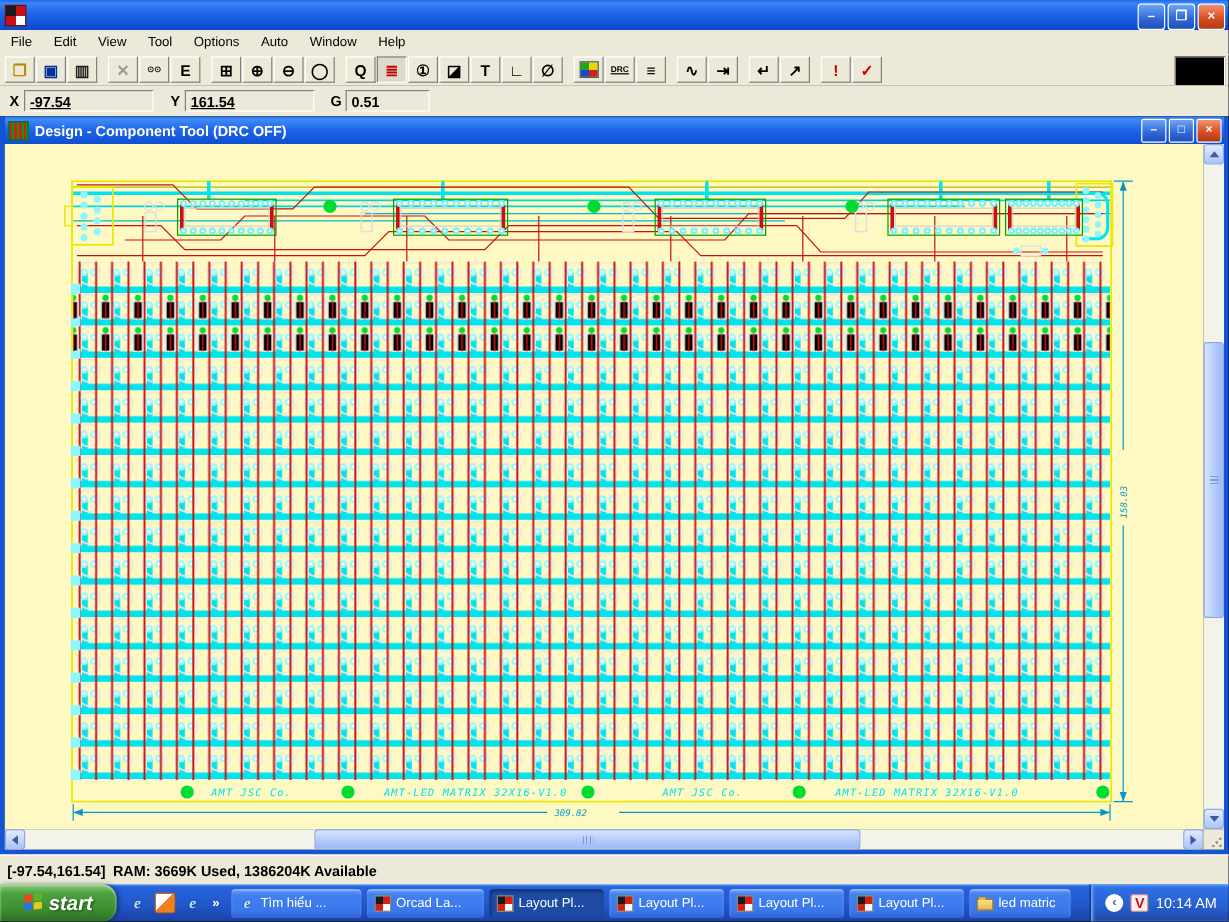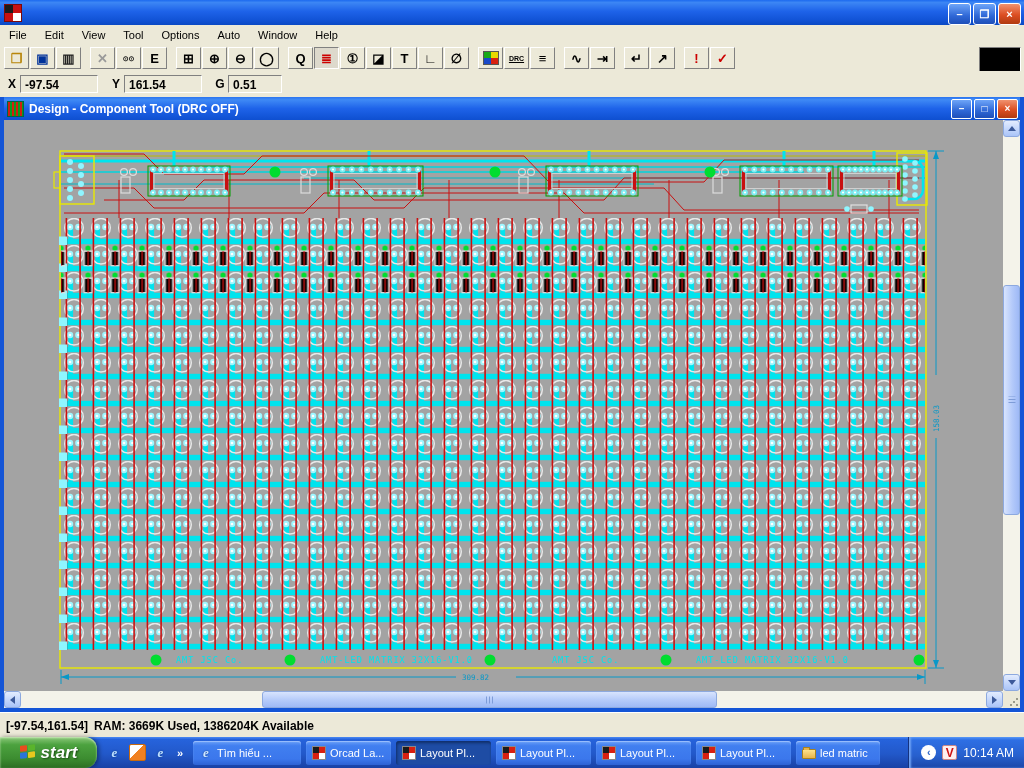--- a/index.html
+++ b/index.html
@@ -38,21 +38,21 @@
     border:1px solid #555;}
   .tb-blackbox{position:absolute;right:3px;top:47px;width:40px;height:48px;background:#000;
     border:1px solid;border-color:#808080 #FFFFFF #FFFFFF #808080;}
 
   
   .coordbar{position:absolute;left:0;top:71px;width:1024px;height:26px;background:#ECE9D8;
     display:flex;align-items:center;font-size:12px;font-weight:bold;color:#000;padding-left:4px;box-sizing:border-box;}
   .axis-lab{width:16px;text-align:center;}
   .coord-field{height:18px;line-height:18px;background:#ECE9D8;border:1px solid;
     border-color:#808080 #FFF #FFF #808080;padding:0 4px;margin-right:10px;box-sizing:border-box;}
-  .f-x,.f-y{width:78px;} .f-g{width:54px;}
+  .f-x,.f-y{width:108px;text-decoration:underline;} .f-g{width:70px;}
   .layer-combo{display:flex;margin-left:12px;}
   .layer-value{width:178px;height:18px;line-height:17px;background:#00F0F0;color:#00268A;
     border:1px solid;border-color:#808080 #FFF #FFF #808080;padding:0 4px;white-space:pre;
     font-size:12px;box-sizing:border-box;}
   .combo-arrow{width:18px;height:18px;background:#ECE9D8;border:1px solid;
     border-color:#FFF #808080 #808080 #FFF;display:flex;align-items:center;justify-content:center;box-sizing:border-box;}
   .tri-down{width:0;height:0;border-left:4px solid transparent;border-right:4px solid transparent;
     border-top:5px solid #000;}
 
   
@@ -62,21 +62,21 @@
   .dw-titlebar{position:absolute;left:0;top:0;right:0;height:23px;
     background:linear-gradient(180deg,#2A74F0 0%,#3F8AF5 12%,#1E63E9 50%,#0E4FD0 100%);
     display:flex;align-items:center;color:#fff;font-weight:bold;font-size:12px;}
   .dw-icon{width:15px;height:14px;margin:0 5px 0 3px;background:#0A9A20;border:1px solid #064;
     background-image:repeating-linear-gradient(90deg,#D02010 0 2px,#0A9A20 2px 4px);}
   .dw-btns{position:absolute;right:2px;top:2px;display:flex;gap:2px;}
   .dw-btn{width:19px;height:18px;border-radius:2px;border:1px solid #fff;color:#fff;font-size:10px;
     background:linear-gradient(180deg,#6EA5F8,#2E67D6 60%,#1E4FB8);
     display:flex;align-items:center;justify-content:center;line-height:1;}
   .dw-btn.close{background:linear-gradient(180deg,#F0926F,#DC4E22 55%,#B03A10);}
-  .dw-canvas{position:absolute;left:0;top:23px;right:17px;bottom:17px;background:#a3a3a3;overflow:hidden;}
+  .dw-canvas{position:absolute;left:0;top:23px;right:17px;bottom:17px;background:#fef9c3;overflow:hidden;font-style:italic;}
 
   
   .vscroll{position:absolute;right:0;top:23px;bottom:17px;width:17px;background:#F4F3EA;}
   .hscroll{position:absolute;left:0;bottom:0;right:17px;height:17px;background:#F4F3EA;}
   .sb-btn{position:absolute;width:17px;height:17px;border-radius:3px;
     background:linear-gradient(180deg,#E3ECFE,#C0D4FB 60%,#AAC4F8);border:1px solid #8DA9DF;
     box-sizing:border-box;display:flex;align-items:center;justify-content:center;}
   .vscroll .up{top:0;} .vscroll .down{bottom:0;}
   .hscroll .left{left:0;} .hscroll .right{right:0;}
   .arr{width:0;height:0;}
@@ -686,21 +686,21 @@
       <span class="ql-icon ql-e">e</span>
       <span class="ql-icon ql-paint"></span>
       <span class="ql-icon ql-e">e</span>
       <span class="ql-icon ql-chev">»</span>
     </div>
     <div class="taskbtns">
         <div class="taskbtn" style="width: 108px;">
           <span class="tb-ic ic-ie">e</span>
           <span>Tìm hiểu ...</span>
         </div>
-        <div class="taskbtn" style="width: 85px;">
+        <div class="taskbtn" style="width: 97px;">
           <span class="tb-ic ic-layout"></span>
           <span>Orcad La...</span>
         </div>
         <div class="taskbtn active" style="width: 95px;">
           <span class="tb-ic ic-layout"></span>
           <span>Layout Pl...</span>
         </div>
         <div class="taskbtn" style="width: 95px;">
           <span class="tb-ic ic-layout"></span>
           <span>Layout Pl...</span>

